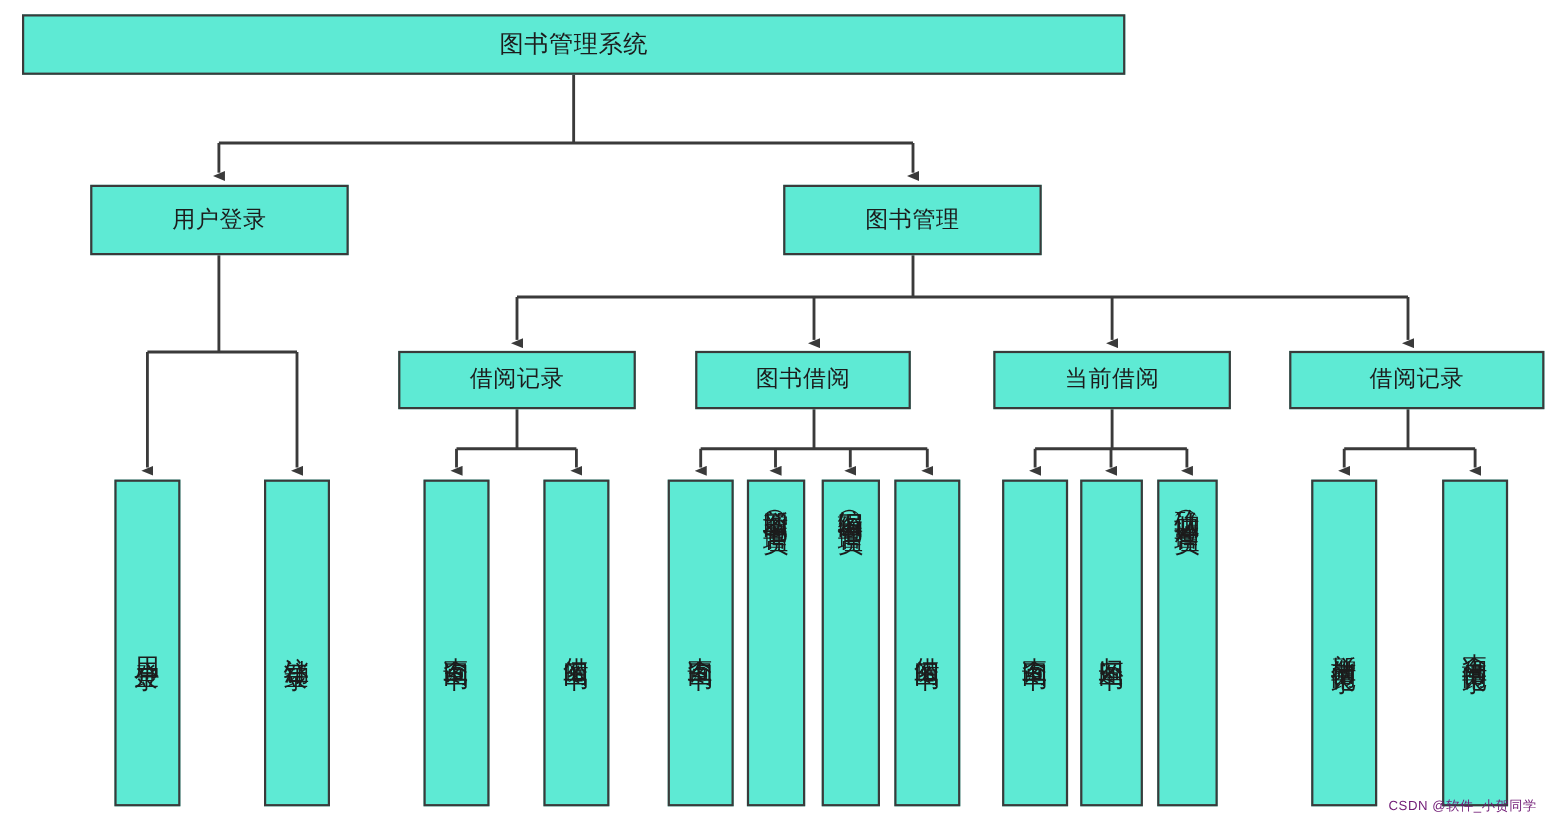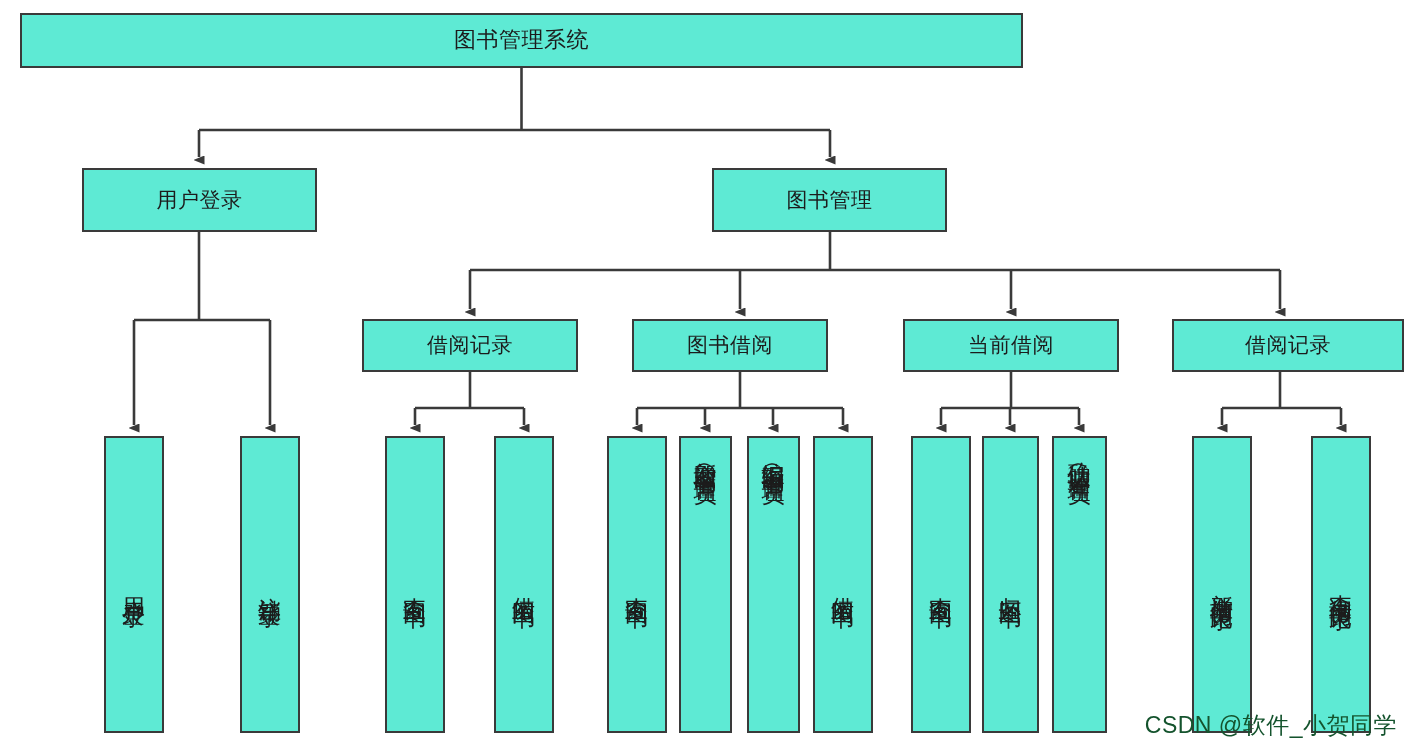--- a/index.html
+++ b/index.html
@@ -65,22 +65,22 @@
     letter-spacing: 3px;
     white-space: nowrap;
   }
   .node.vert.centered {
     align-items: center;
   }
   .watermark {
     position: absolute;
     right: 8px;
     bottom: 6px;
-    font-size: 23px;
-    color: #14532d;
+    font-size: 12px;
+    color: #701a75;
     white-space: nowrap;
     letter-spacing: 0.5px;
     text-align: center;
   }
 </style>
 </head>
 <body>
 
 <div id="canvas">
 

